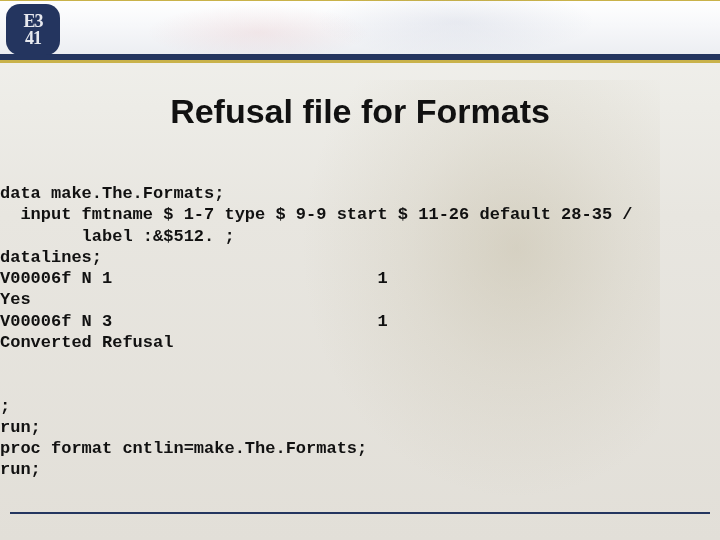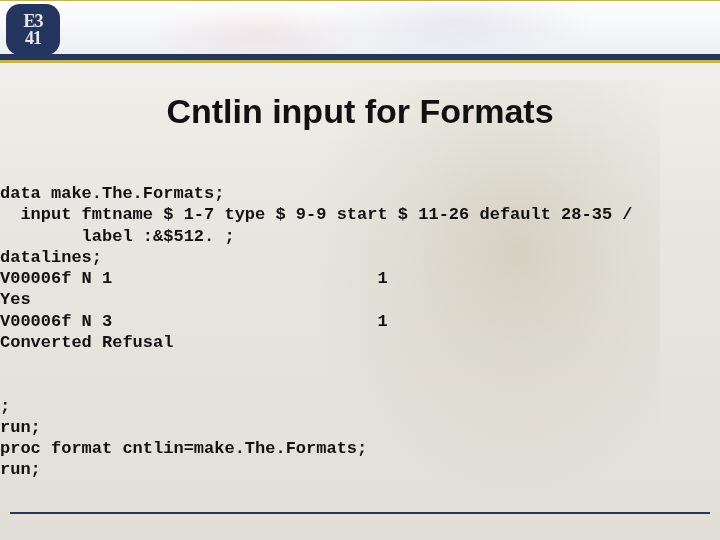--- a/index.html
+++ b/index.html
@@ -116,21 +116,21 @@
         <div class="row">
             <span>E3</span>
           </div>
         <div class="row">
             <span>41</span>
           </div>
       </div>
     </div>
   </div>
 
-  <div class="title">Cntlin input for Formats</div>
+  <div class="title">Refusal file for Formats</div>
 
   <pre class="code" id="code-block">data make.The.Formats;
   input fmtname $ 1-7 type $ 9-9 start $ 11-26 default 28-35 /
         label :&amp;$512. ;
 datalines;
 V00006f N 1                          1
 Yes
 V00006f N 3                          1
 Converted Refusal
 

